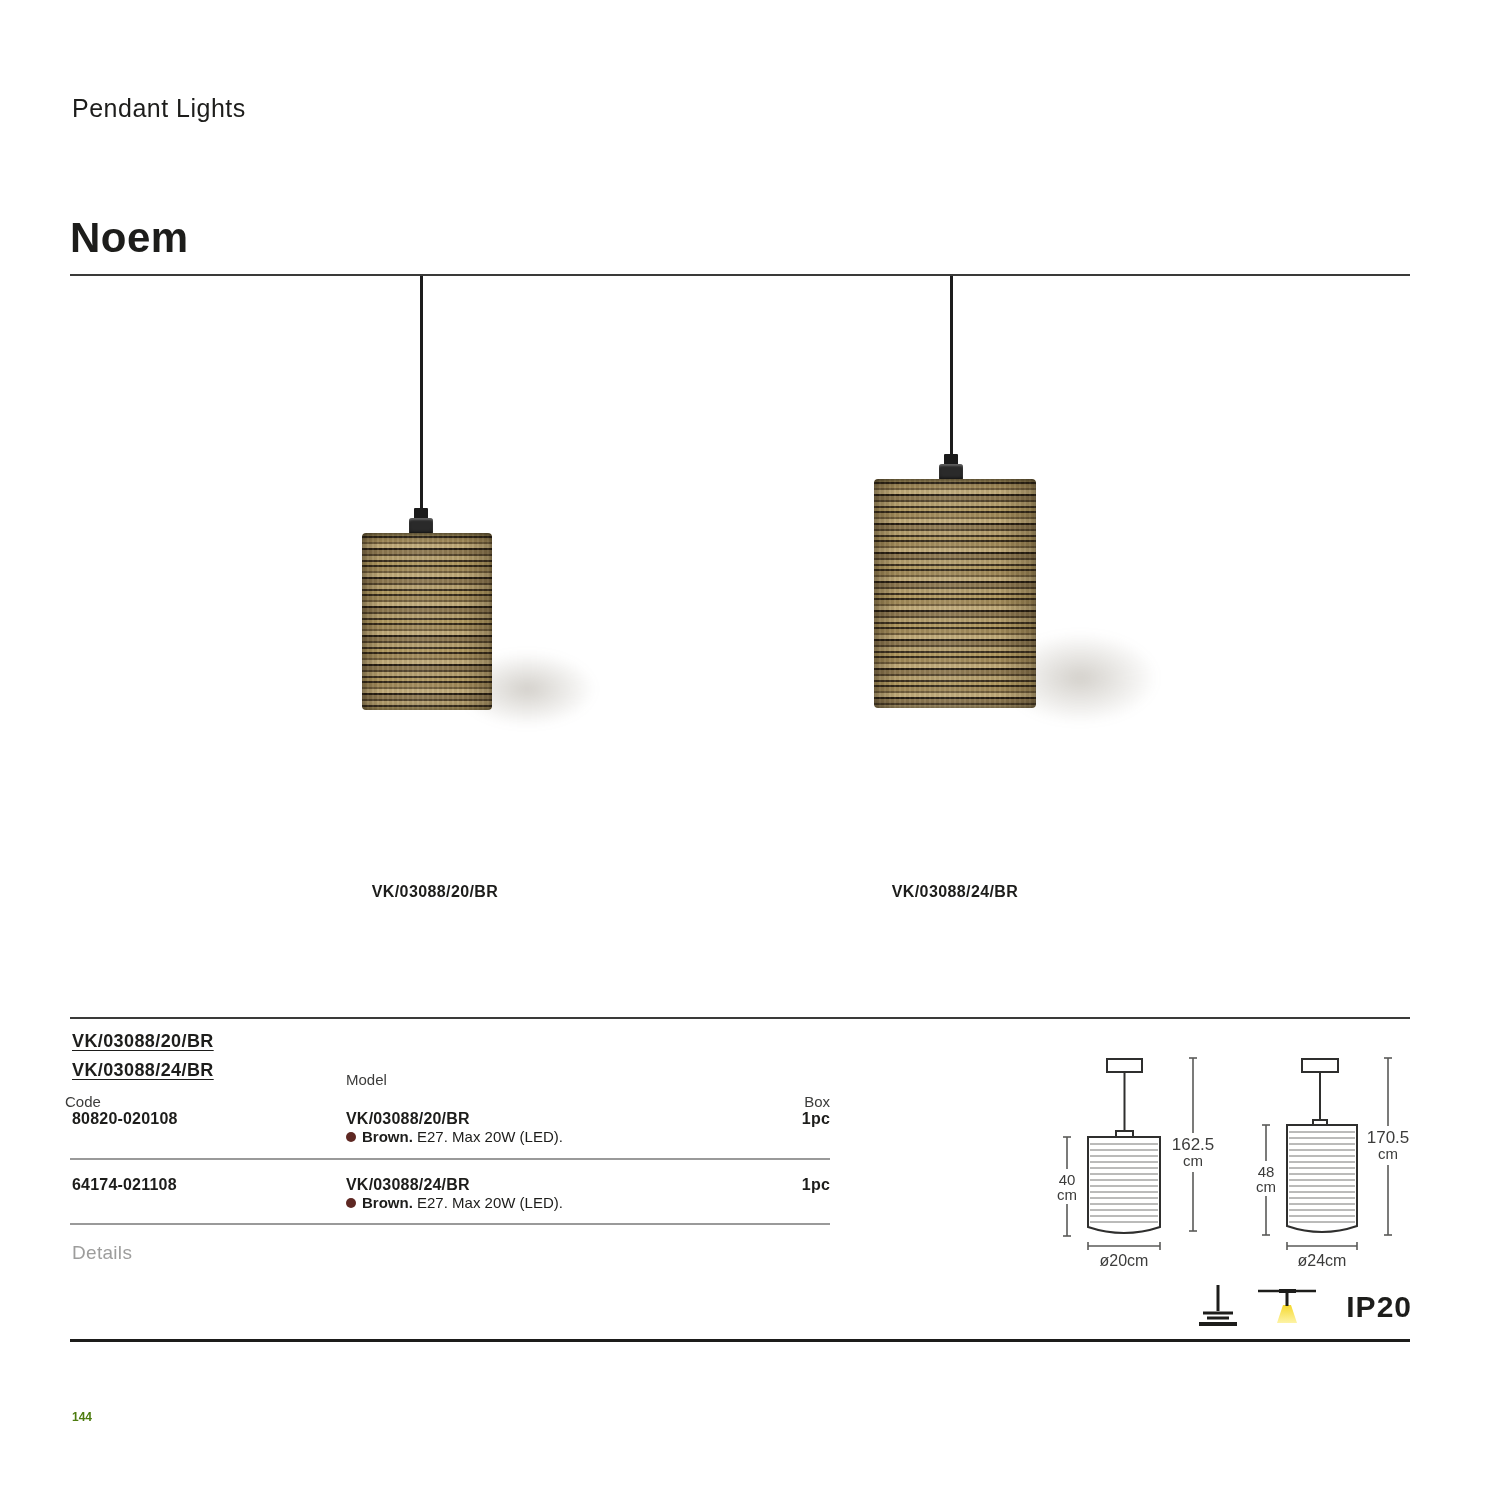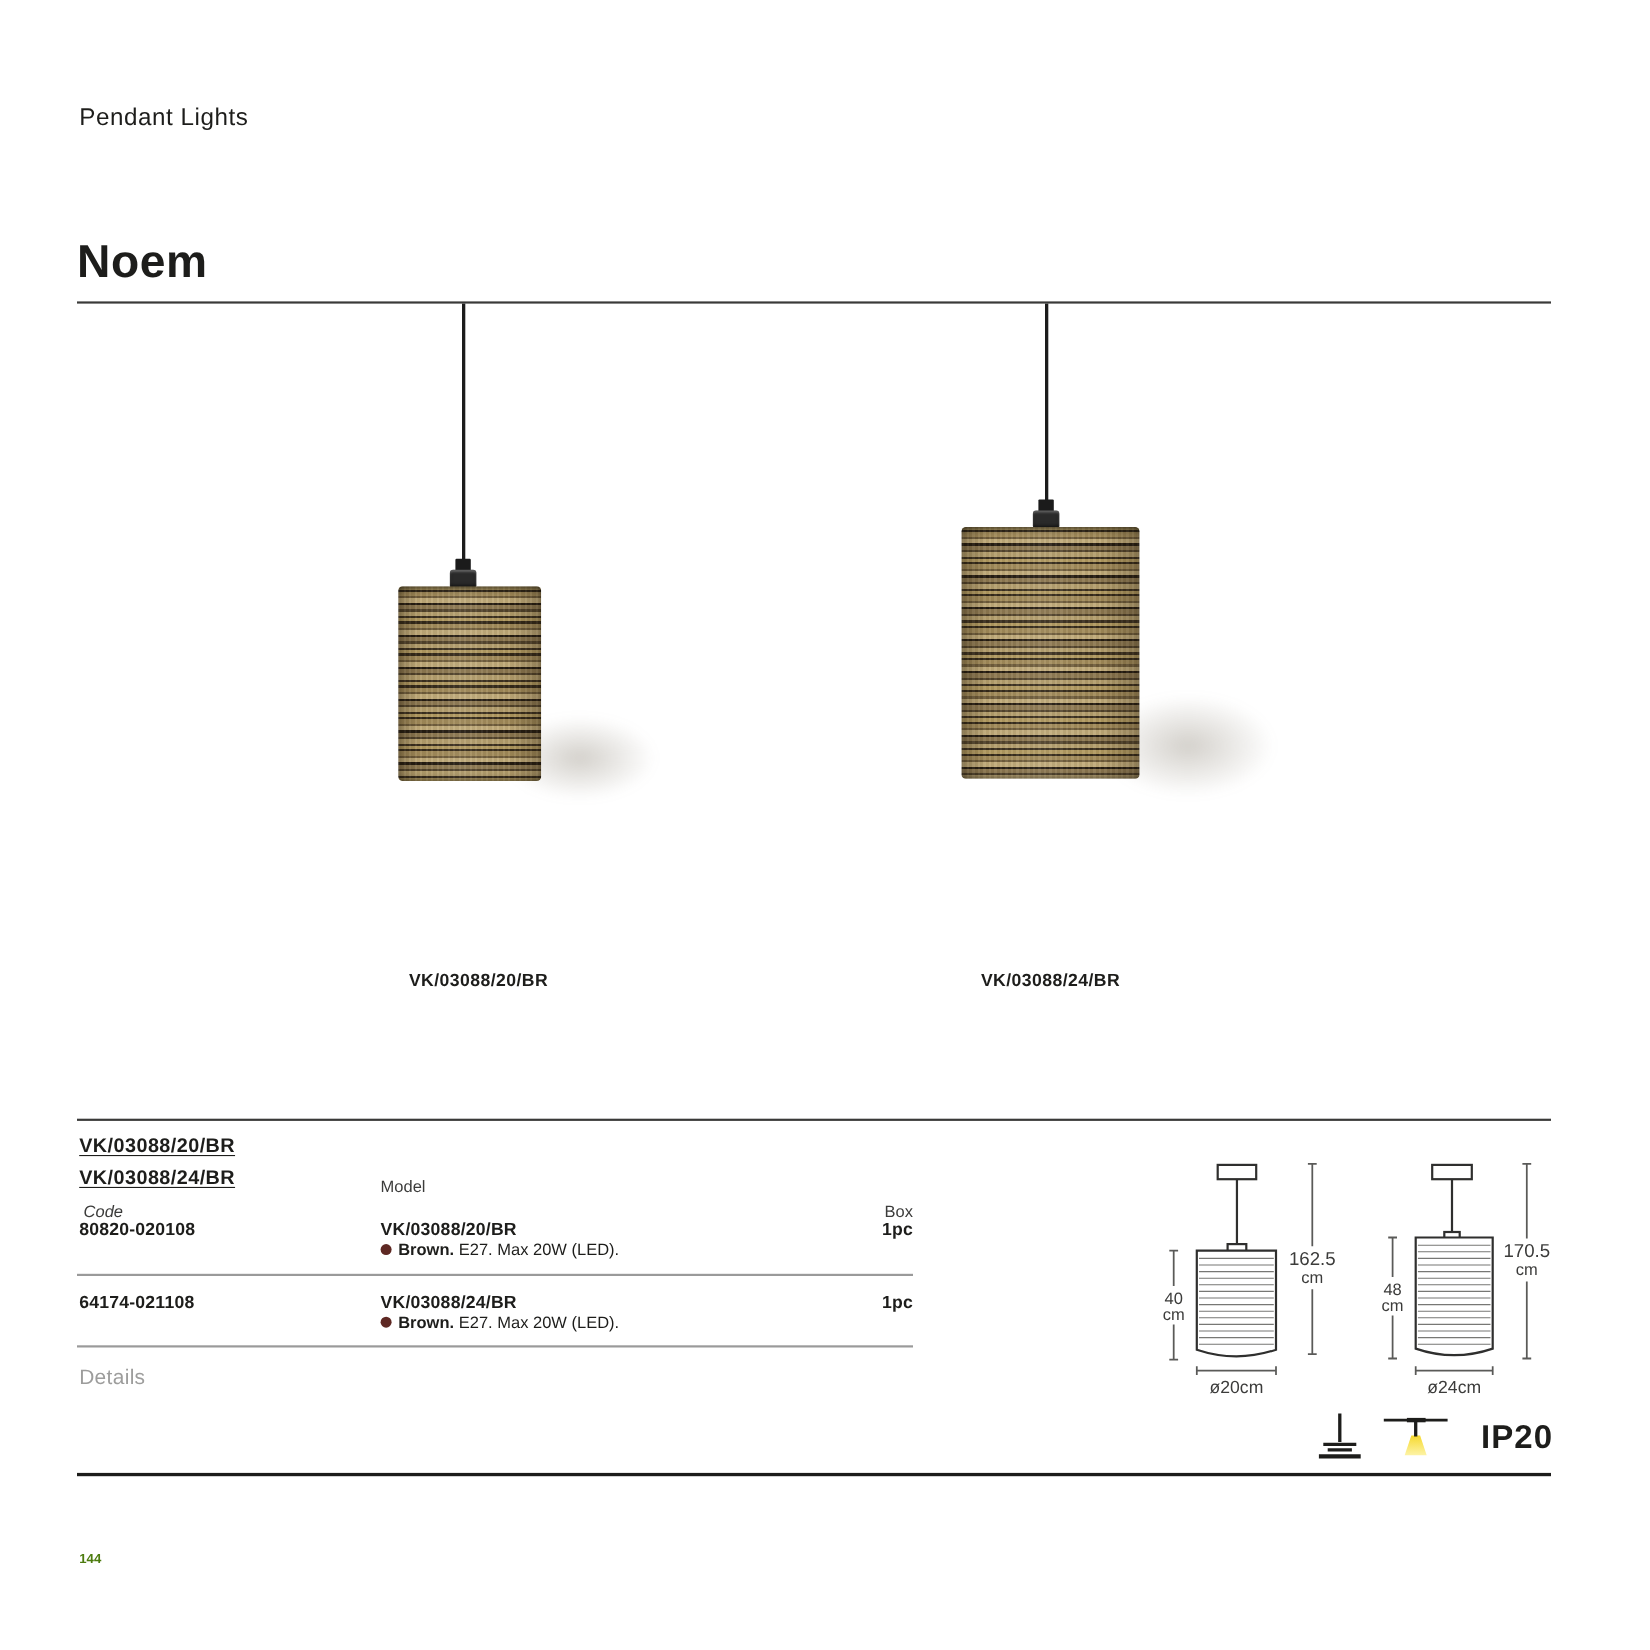--- a/index.html
+++ b/index.html
@@ -3,21 +3,21 @@
 <meta charset="utf-8">
 <style>
   html,body{margin:0;padding:0;background:#ffffff;}
   .page{
     position:relative;width:1500px;height:1500px;background:#ffffff;overflow:hidden;
     font-family:"Liberation Sans",sans-serif;color:#1d1d1b;
   }
   .abs{position:absolute;}
 
   
-  .category{left:72px;top:94px;font-size:22px;font-weight:400;letter-spacing:0.5px;color:#1d1d1b;}
+  .category{left:72px;top:94px;font-size:25px;font-weight:400;letter-spacing:0.5px;color:#1d1d1b;}
   .title{left:70px;top:214px;font-size:42px;font-weight:700;letter-spacing:0.5px;color:#1d1d1b;}
   .rule{background:#3a3a39;height:2px;}
   .rule-noem{left:70px;top:274px;width:1340px;}
   .rule-spec-top{left:70px;top:1017px;width:1340px;}
   .rule-bottom{left:70px;top:1339px;width:1340px;height:3px;background:#1d1d1b;}
   .divider{left:70px;width:760px;height:2px;background:#9a9a9a;}
 
   
   .cable{width:3px;background:#1c1c1c;}
   .socket-neck{width:14px;height:12px;background:#1b1b1b;border-radius:1px;}
@@ -87,21 +87,21 @@
   <div class="abs socket-body" style="left:939px;top:464px;"></div>
   <div class="abs lamp-shadow" style="left:995px;top:628px;width:170px;height:100px;"></div>
   <div class="abs shade" style="left:874px;top:479px;width:162px;height:229px;"></div>
   <div class="abs photo-label" style="left:855px;top:883px;">VK/03088/24/BR</div>
 
   <div class="abs rule rule-spec-top"></div>
 
   <a class="abs spec-link" style="top:1031px;">VK/03088/20/BR</a>
   <a class="abs spec-link" style="top:1060px;">VK/03088/24/BR</a>
 
-  <div class="abs col-head" style="left:76px;top:1093px;font-style:italic;">Code</div>
+  <div class="abs col-head" style="left:65px;top:1093px;">Code</div>
   <div class="abs col-head" style="left:346px;top:1071px;">Model</div>
   <div class="abs col-head box-col" style="left:720px;top:1093px;">Box</div>
 
   <div>
     <div class="abs cell" style="left:72px;top:1110px;">80820-020108</div>
     <div class="abs cell" style="left:346px;top:1110px;">VK/03088/20/BR</div>
     <div class="abs cell box-col" style="left:720px;top:1110px;">1pc</div>
     <div class="abs finish-line" style="left:346px;top:1128px;">
       <span class="dot"></span><span class="b">Brown.</span>
       <span>E27. Max 20W (LED).</span>

